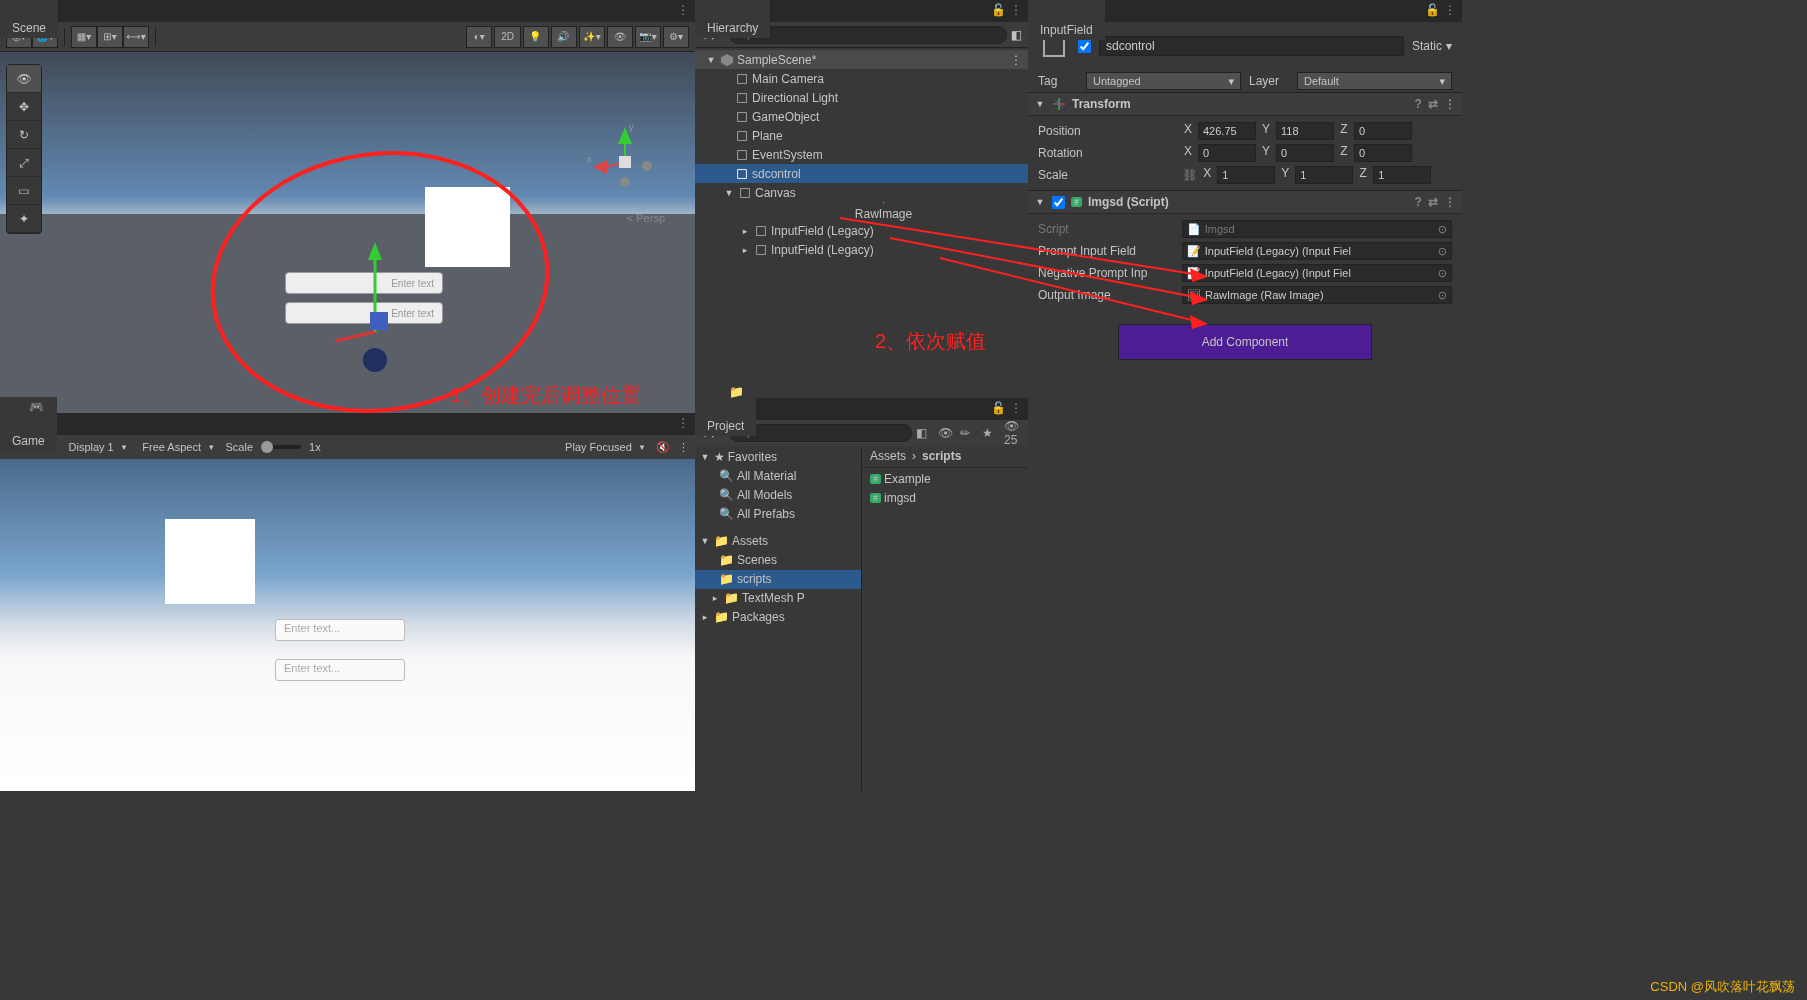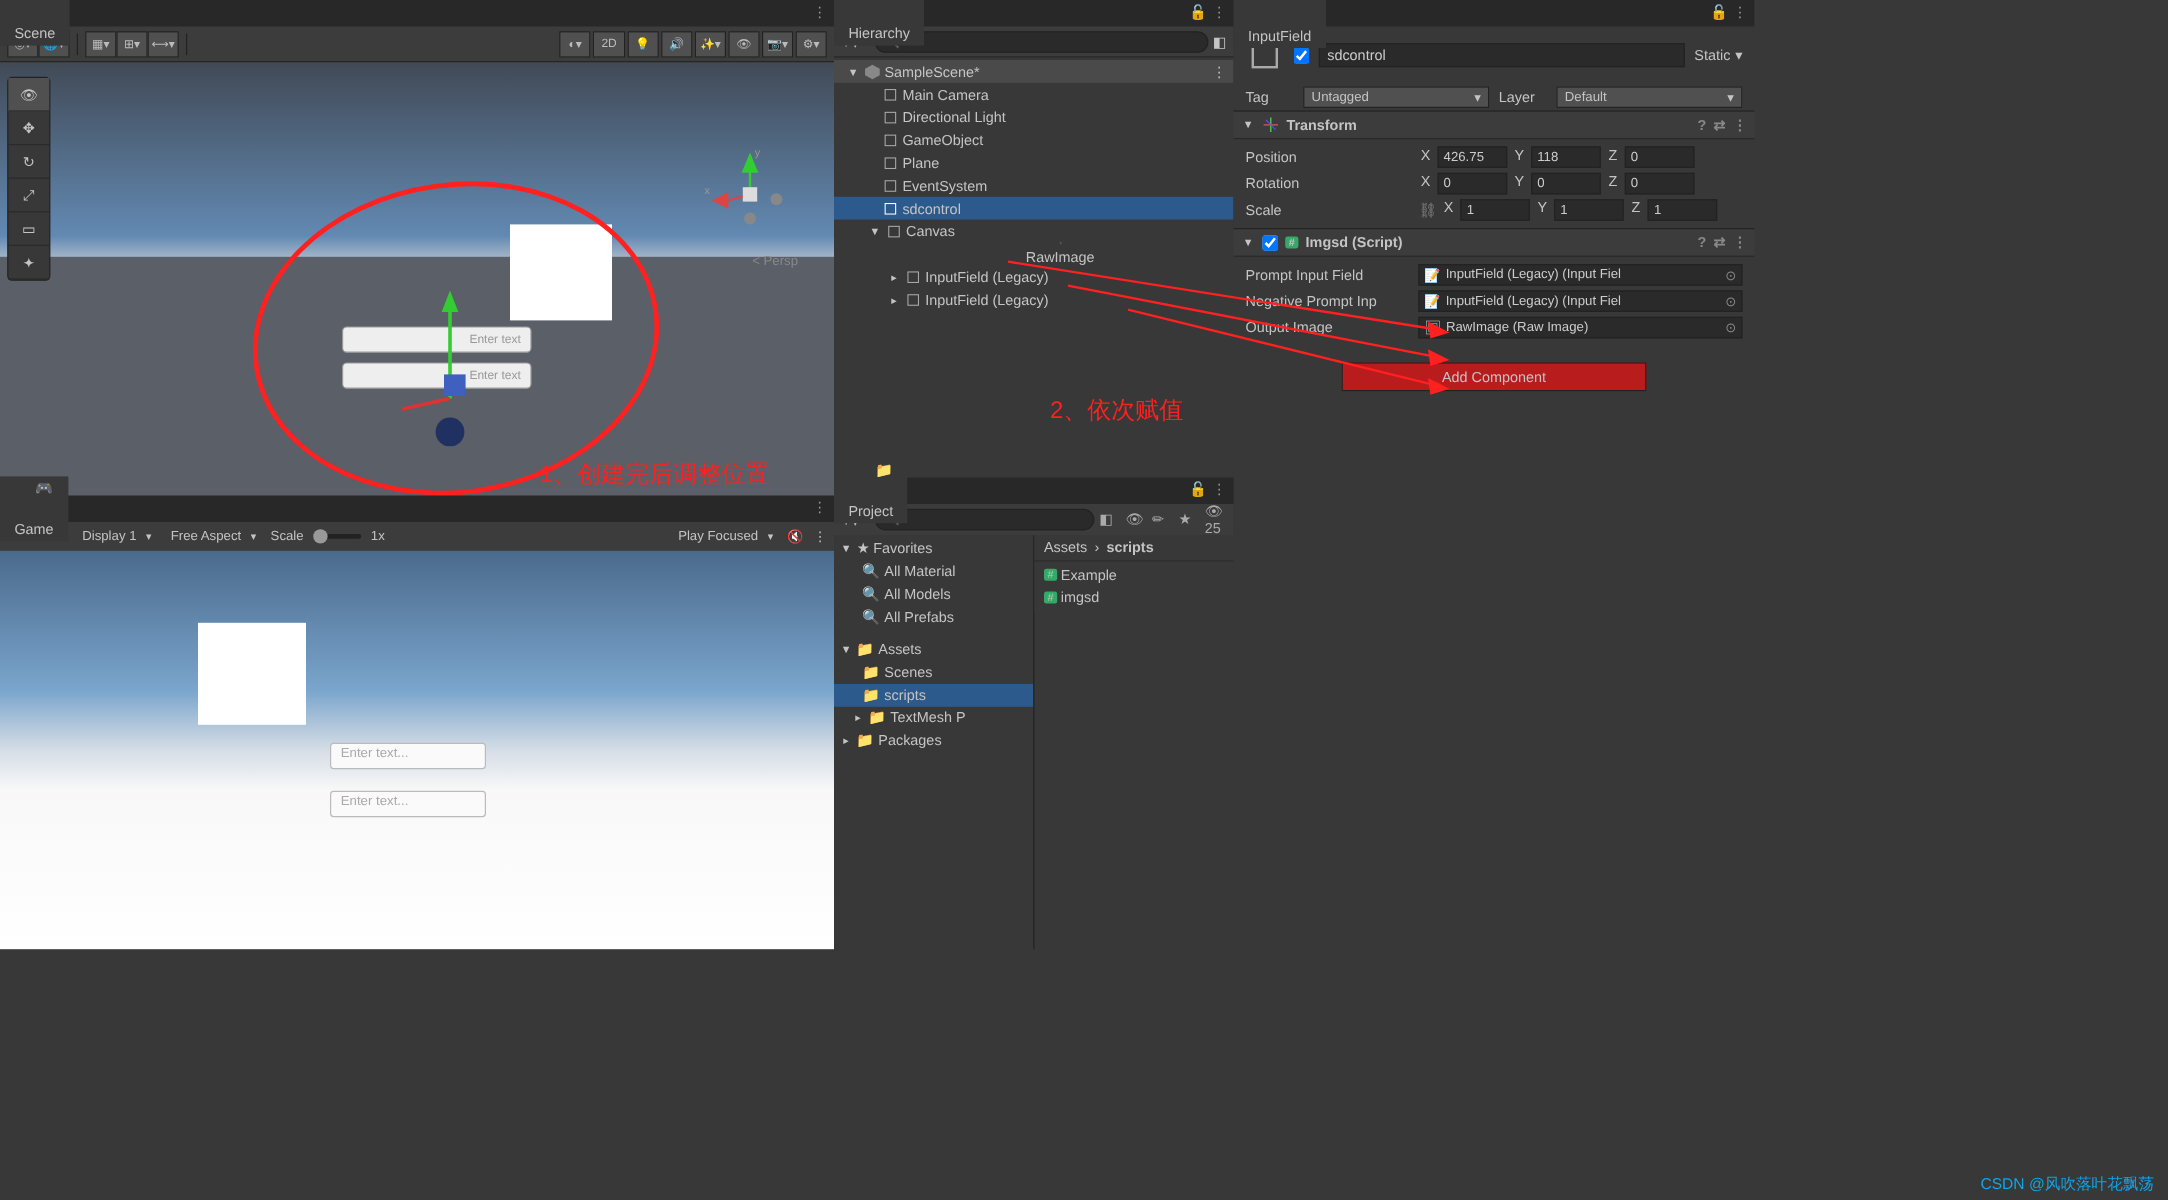--- a/index.html
+++ b/index.html
@@ -74,27 +74,27 @@
 .dropdown-field{flex:1;height:18px;background:#505050;border:1px solid #222;padding:0 6px;display:flex;align-items:center;justify-content:space-between;font-size:11px;}
 .comp-header{height:24px;background:#3c3c3c;display:flex;align-items:center;padding:0 6px;gap:6px;border-top:1px solid #222;border-bottom:1px solid #282828;font-weight:bold;font-size:12px;}
 .comp-body{padding:4px 10px;}
 .prop-row{display:flex;align-items:center;height:22px;gap:4px;font-size:12px;}
 .prop-row .plbl{width:140px;}
 .coord{display:flex;gap:4px;flex:1;}
 .coord span{width:12px;text-align:center;}
 .coord input,.obj-field{width:58px;height:18px;background:#2a2a2a;border:1px solid #222;color:#ccc;padding:0 4px;font-size:11px;}
 .obj-field{flex:1;width:auto;display:flex;align-items:center;gap:4px;position:relative;}
 .obj-field:after{content:"⊙";position:absolute;right:4px;color:#888;}
-.add-comp{margin:14px 90px;height:24px;background:#b91c1c;border:1px solid #222;display:flex;align-items:center;justify-content:center;cursor:pointer;font-size:12px;}
+.add-comp{margin:14px 90px;height:36px;background:#4c1d95;border:1px solid #222;display:flex;align-items:center;justify-content:center;cursor:pointer;font-size:12px;}
 .static-box{display:flex;align-items:center;gap:4px;font-size:12px;}
 .help-ico{margin-left:auto;display:flex;gap:6px;color:#888;font-size:12px;}
 
 
 .red-arrow{position:absolute;pointer-events:none;}
-.watermark{position:absolute;right:12px;bottom:4px;font-size:13px;color:#0ea5e9;margin-top:37px;}
+.watermark{position:absolute;right:12px;bottom:4px;font-size:13px;color:#eab308;margin-top:37px;}
 </style>
 </head>
 <body>
 
 <div class="main">
 
   <div class="left-col">
 
     <div class="tab-bar">
       <div class="tab">
@@ -434,20 +434,24 @@
       <span style="background:#3a6;padding:0 3px;border-radius:2px;font-size:9px;">#</span>
       <span>Imgsd (Script)</span>
       <div class="help-ico">
           <span>?</span>
           <span>⇄</span>
           <span>⋮</span>
         </div>
     </div>
     <div class="comp-body">
       <div class="prop-row">
+        <span class="plbl" style="color:#777">Script</span>
+        <div class="obj-field" style="color:#777">📄 <span>Imgsd</span></div>
+      </div>
+      <div class="prop-row">
         <span class="plbl">Prompt Input Field</span>
         <div class="obj-field">📝<span>InputField (Legacy) (Input Fiel</span></div>
       </div>
       <div class="prop-row">
         <span class="plbl">Negative Prompt Inp</span>
         <div class="obj-field">📝<span>InputField (Legacy) (Input Fiel</span></div>
       </div>
       <div class="prop-row">
         <span class="plbl">Output Image</span>
         <div class="obj-field">🖼<span>RawImage (Raw Image)</span></div>

